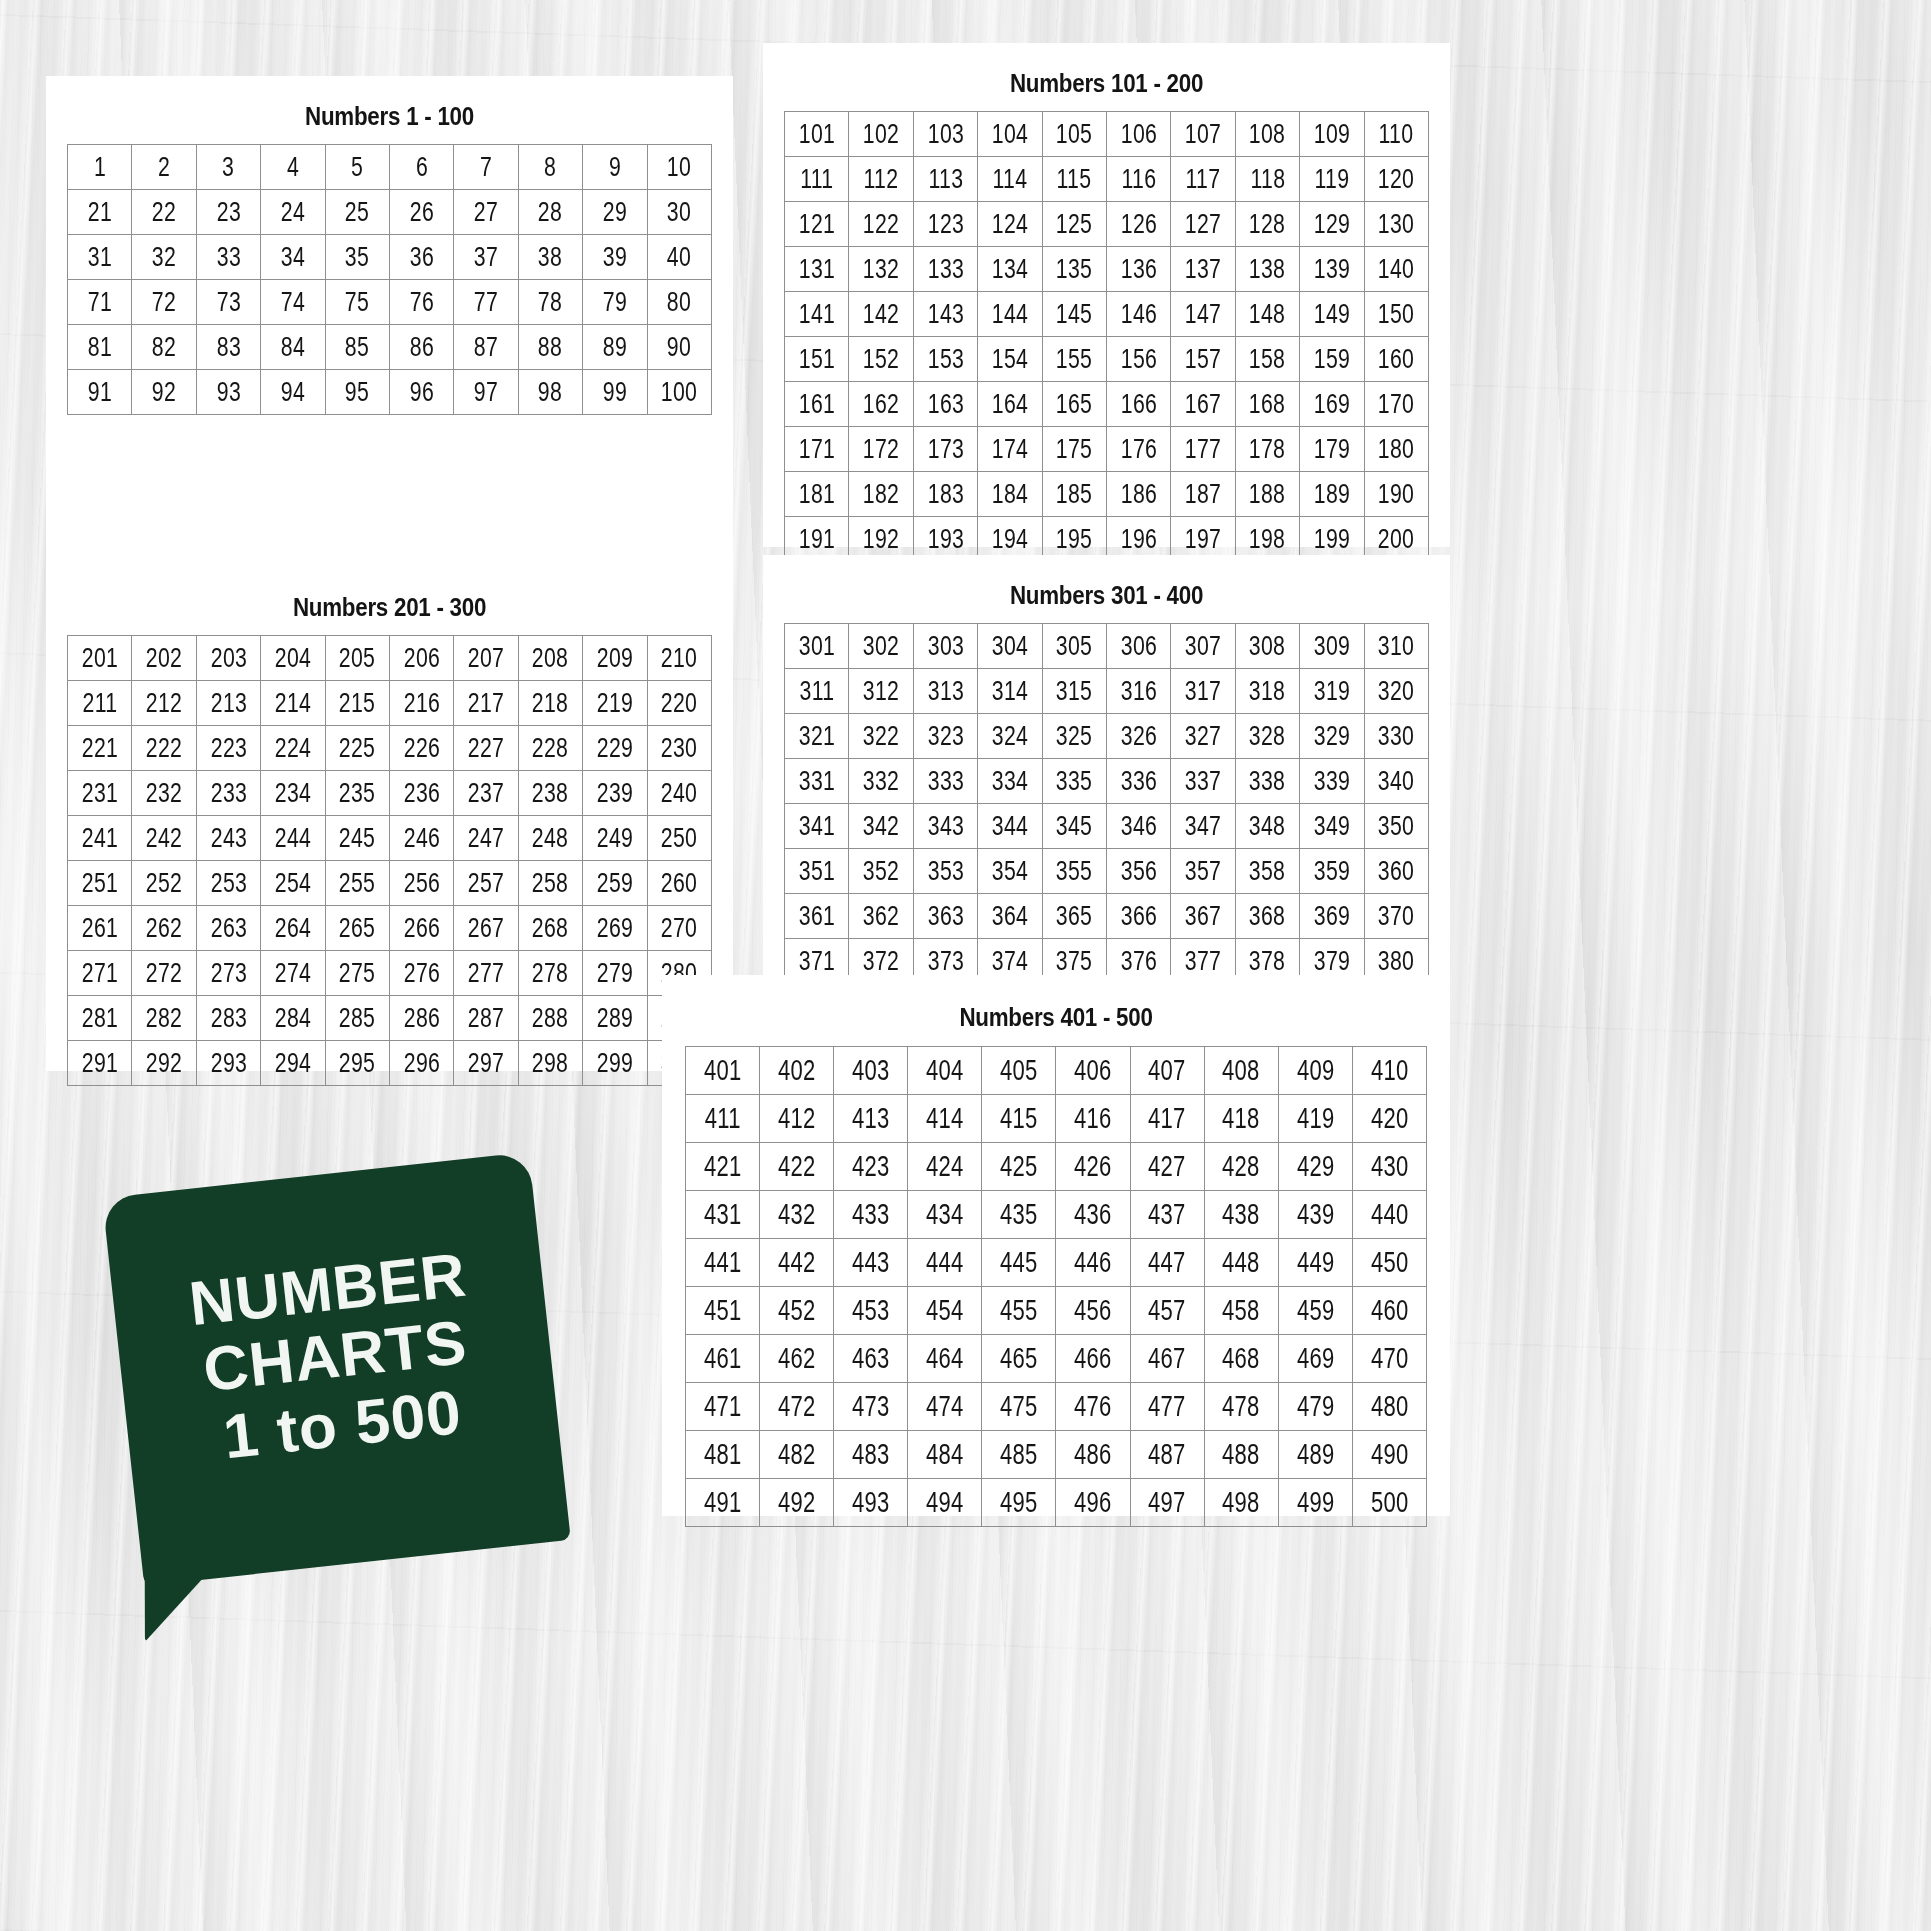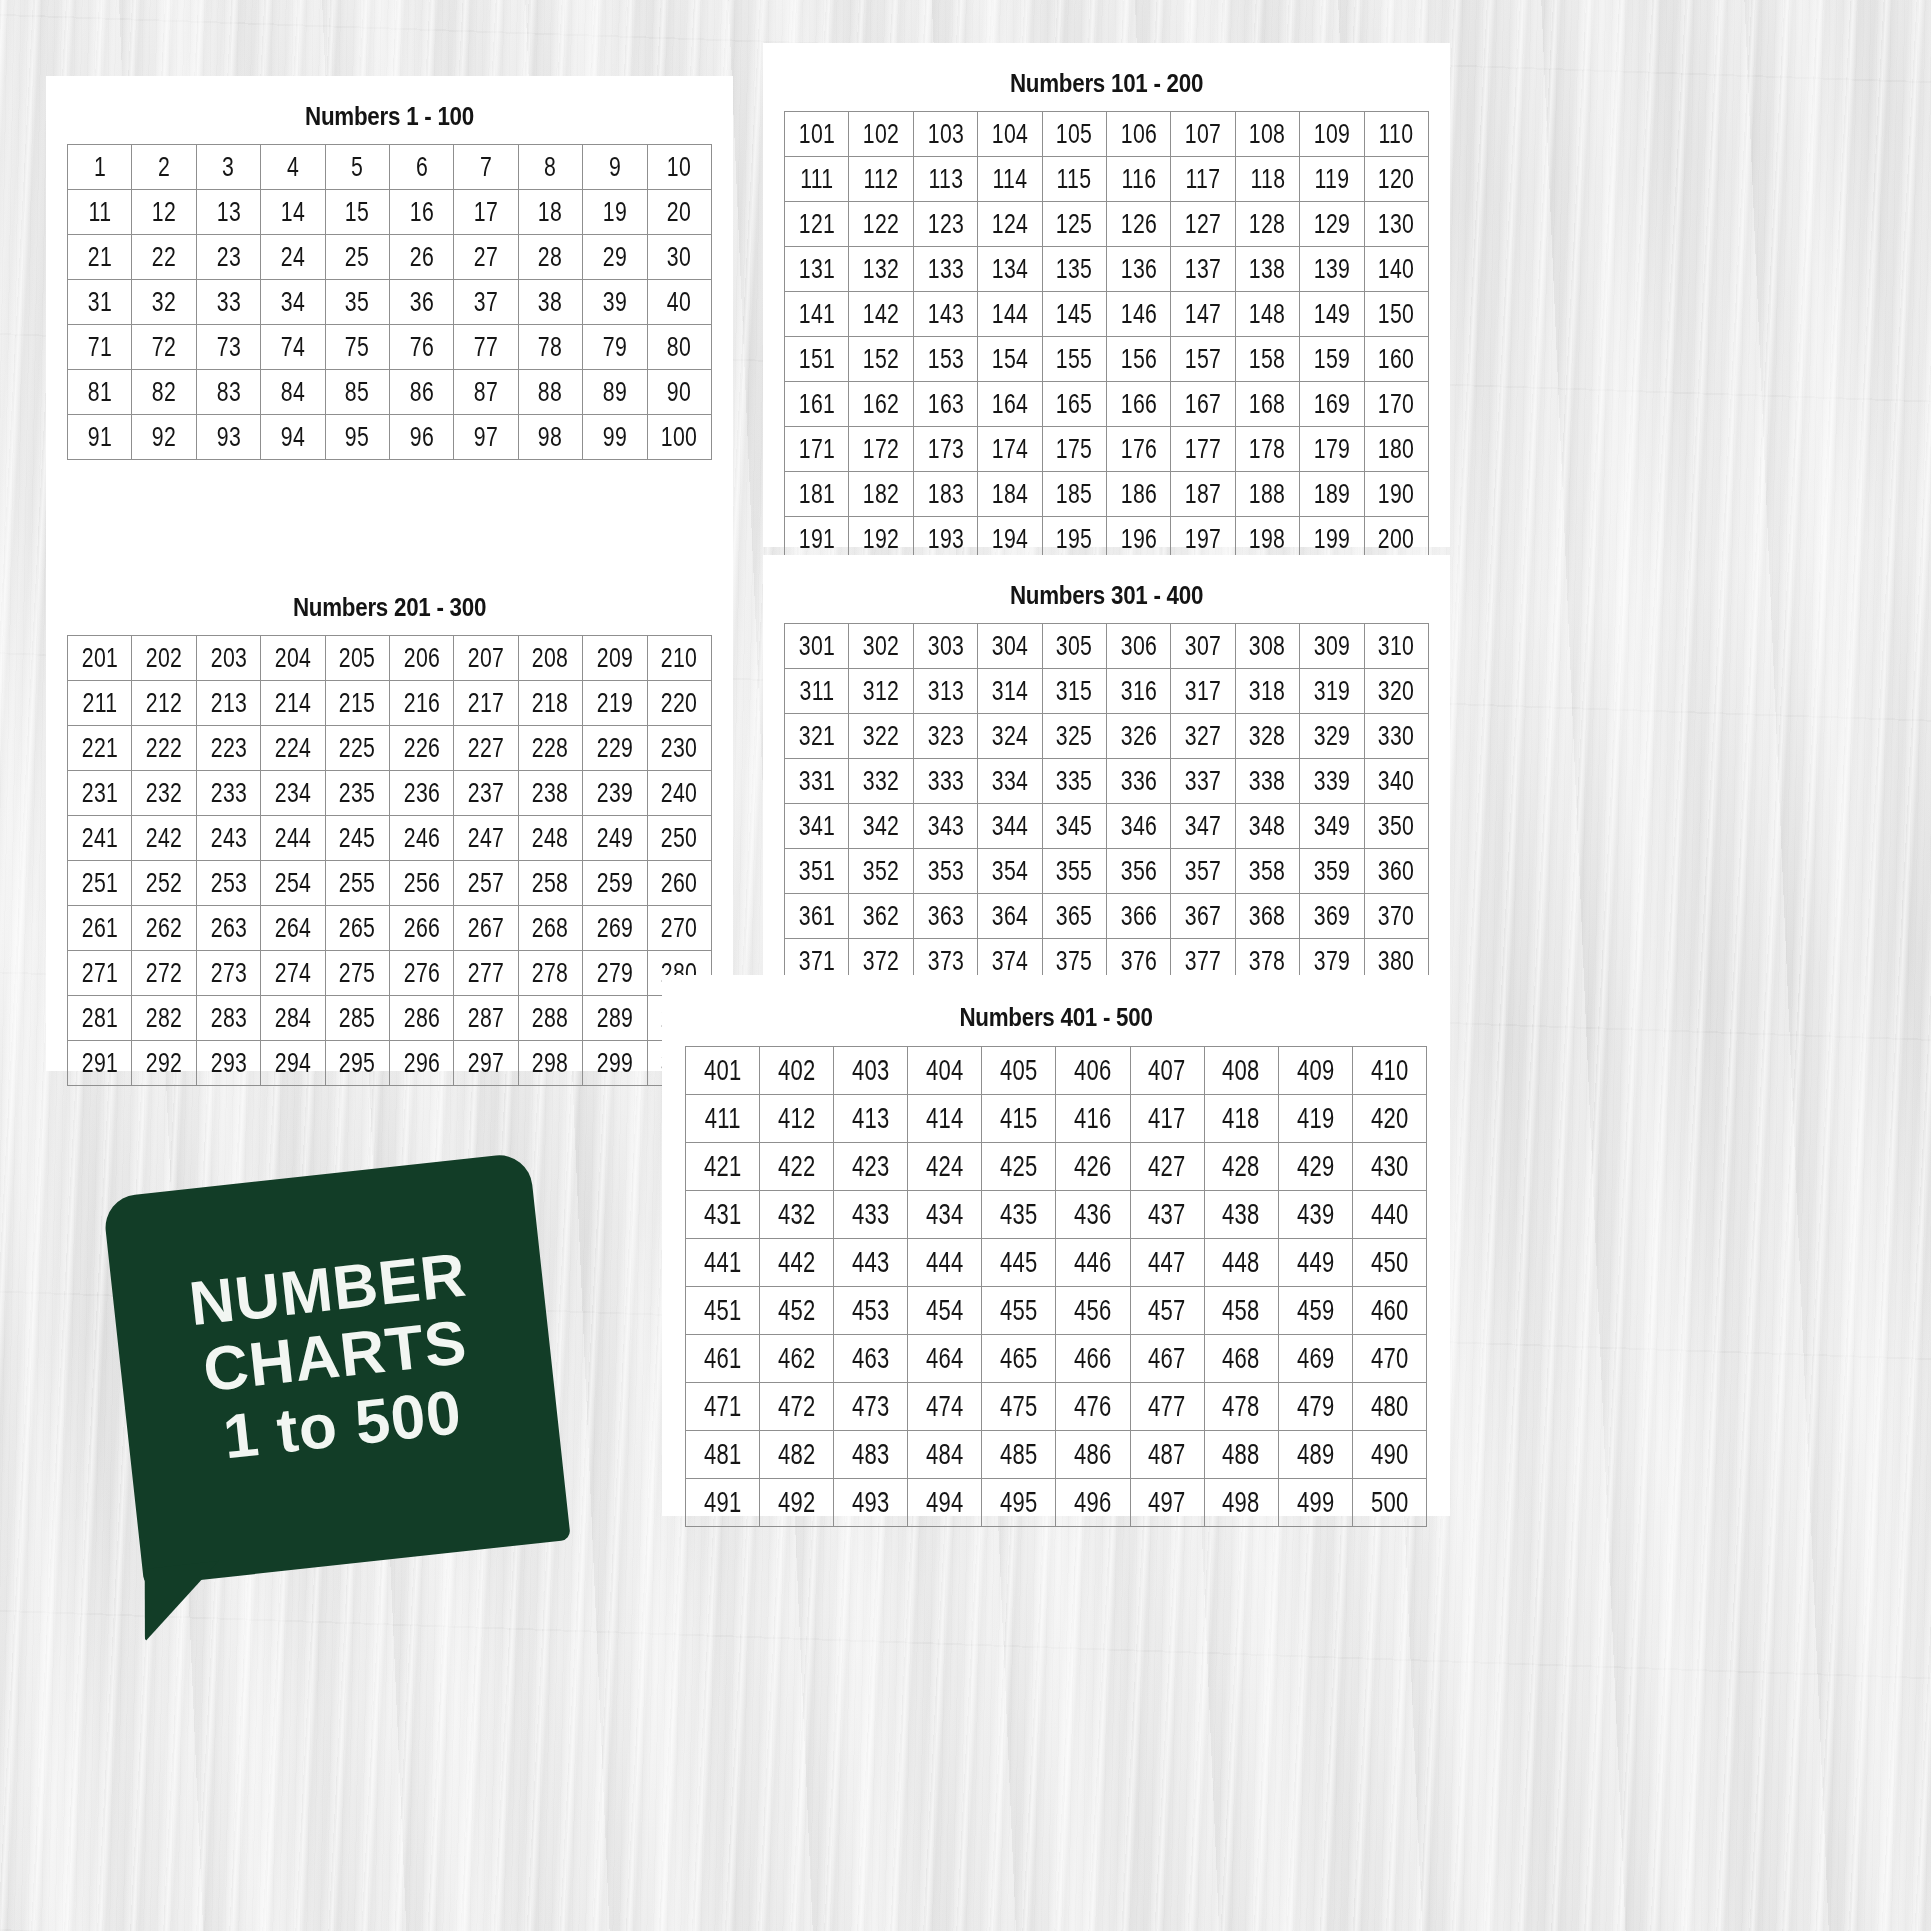--- a/index.html
+++ b/index.html
@@ -156,32 +156,20 @@
           <td><span>3</span></td>
           <td><span>4</span></td>
           <td><span>5</span></td>
           <td><span>6</span></td>
           <td><span>7</span></td>
           <td><span>8</span></td>
           <td><span>9</span></td>
           <td><span>10</span></td>
         </tr>
         <tr>
-          <td><span>11</span></td>
-          <td><span>12</span></td>
-          <td><span>13</span></td>
-          <td><span>14</span></td>
-          <td><span>15</span></td>
-          <td><span>16</span></td>
-          <td><span>17</span></td>
-          <td><span>18</span></td>
-          <td><span>19</span></td>
-          <td><span>20</span></td>
-        </tr>
-        <tr>
           <td><span>21</span></td>
           <td><span>22</span></td>
           <td><span>23</span></td>
           <td><span>24</span></td>
           <td><span>25</span></td>
           <td><span>26</span></td>
           <td><span>27</span></td>
           <td><span>28</span></td>
           <td><span>29</span></td>
           <td><span>30</span></td>

